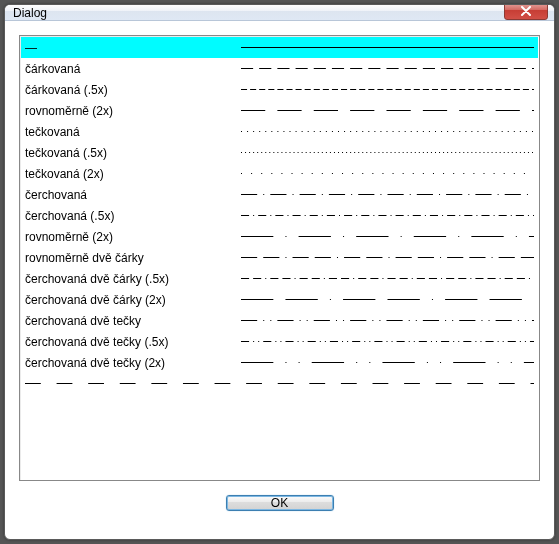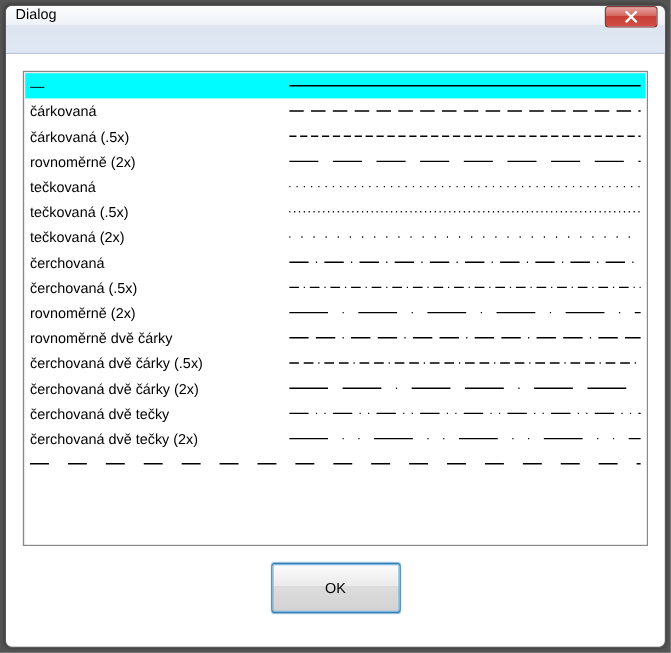--- a/index.html
+++ b/index.html
@@ -15,25 +15,25 @@
     height: 536px;
     background: #fff;
     border: 1px solid #5a5a5a;
     border-radius: 6px;
     box-shadow: 0 0 3px rgba(0,0,0,0.4);
     display: flex;
     flex-direction: column;
     overflow: hidden;
   }
   .titlebar {
-    height: 40px;
+    height: 16px;
     background: linear-gradient(to bottom, #fdfdfe 0%, #eef2f8 40%, #dde5f0 41%, #dfe8f4 100%);
     border-bottom: 1px solid #b8c6d8;
     display: flex;
-    align-items: flex-start;
+    align-items: flex-end;
     padding: 0 2px 0 8px;
   }
   .title {
     flex: 1;
     color: #000;
   }
   .close-btn {
     width: 44px;
     height: 18px;
     margin-right: 4px;
@@ -87,21 +87,21 @@
     height: 100%;
   }
   .buttons {
     display: flex;
     justify-content: center;
     gap: 28px;
     padding: 14px 0 14px 0;
   }
   .btn {
     width: 108px;
-    height: 42px;
+    height: 16px;
     border: 1px solid #7a7a7a;
     border-radius: 3px;
     background: linear-gradient(to bottom, #fcfcfc 0%, #ebebeb 45%, #dddddd 46%, #d2d2d2 100%);
     display: flex;
     align-items: center;
     justify-content: center;
     cursor: default;
     color: #000;
   }
   .btn.focused {
@@ -203,20 +203,26 @@
               <line x1="0" x2="290" y1="10.5" y2="10.5" stroke="#000" stroke-width="1.2" stroke-dasharray="32 12 32 12 1 12"></line>
             </svg></div>
         </div>
         <div class="row">
           <div class="row-label">čerchovaná dvě tečky</div>
           <div class="row-preview"><svg viewBox="0 0 290 21" preserveAspectRatio="none">
               <line x1="0" x2="290" y1="10.5" y2="10.5" stroke="#000" stroke-width="1.2" stroke-dasharray="16 6 1 6 1 6"></line>
             </svg></div>
         </div>
         <div class="row">
+          <div class="row-label">čerchovaná dvě tečky (.5x)</div>
+          <div class="row-preview"><svg viewBox="0 0 290 21" preserveAspectRatio="none">
+              <line x1="0" x2="290" y1="10.5" y2="10.5" stroke="#000" stroke-width="1.2" stroke-dasharray="8 4 1 4 1 4"></line>
+            </svg></div>
+        </div>
+        <div class="row">
           <div class="row-label">čerchovaná dvě tečky (2x)</div>
           <div class="row-preview"><svg viewBox="0 0 290 21" preserveAspectRatio="none">
               <line x1="0" x2="290" y1="10.5" y2="10.5" stroke="#000" stroke-width="1.2" stroke-dasharray="32 12 1 12 1 12"></line>
             </svg></div>
         </div>
         <div class="row">
           <div class="row-preview"><svg viewBox="0 0 290 21" preserveAspectRatio="none">
               <line x1="0" x2="290" y1="10.5" y2="10.5" stroke="#000" stroke-width="1.2" stroke-dasharray="9 9"></line>
             </svg></div>
         </div>

